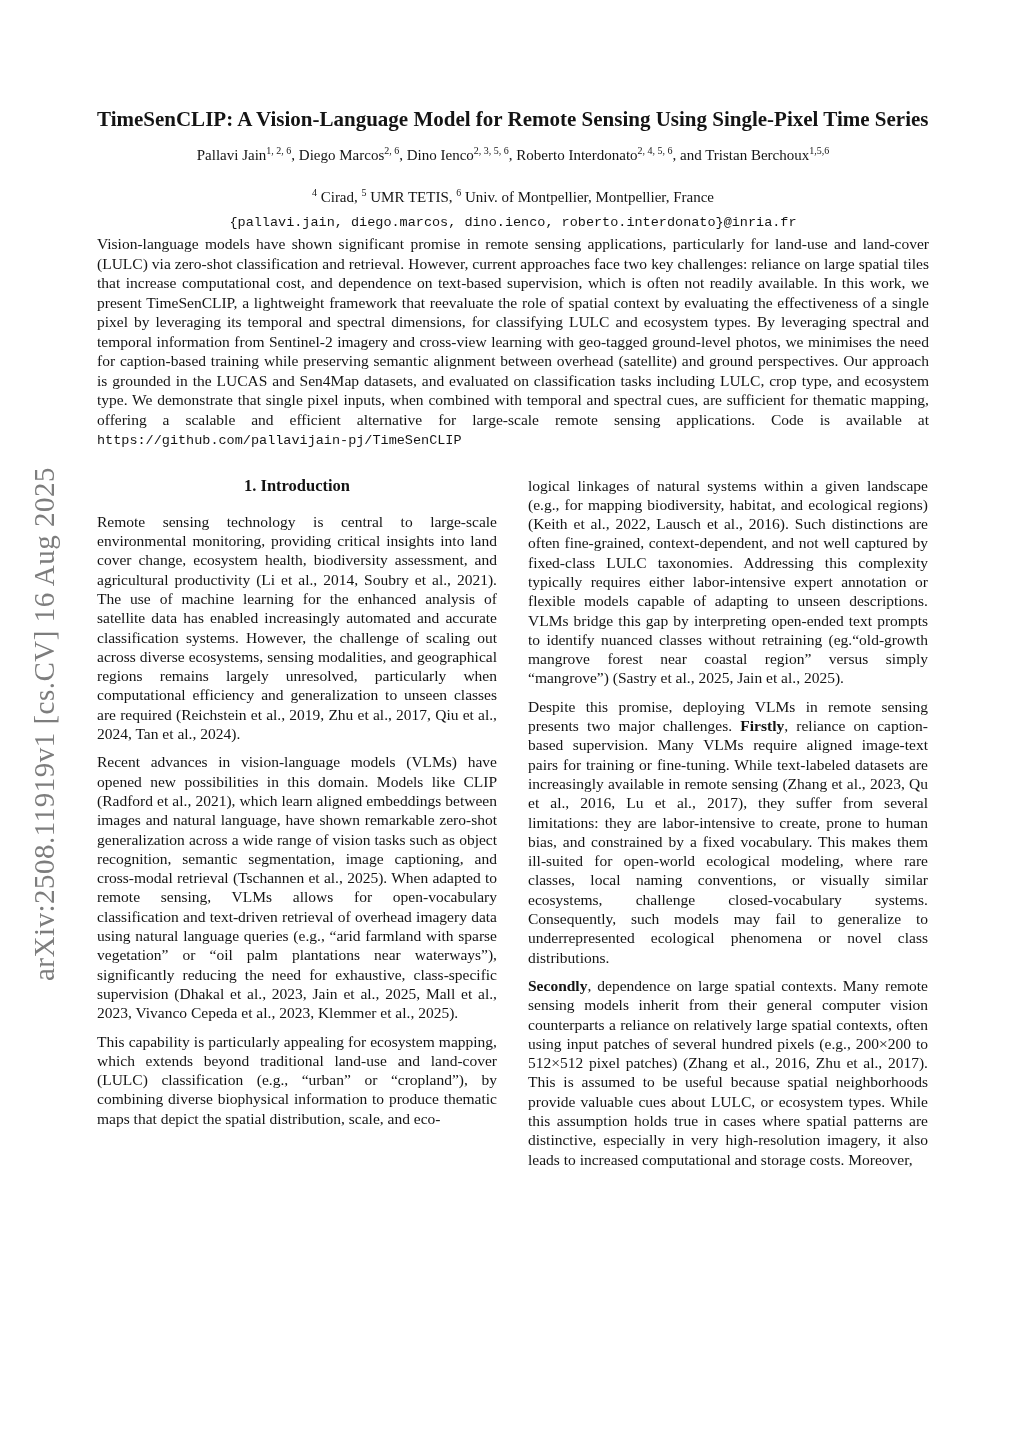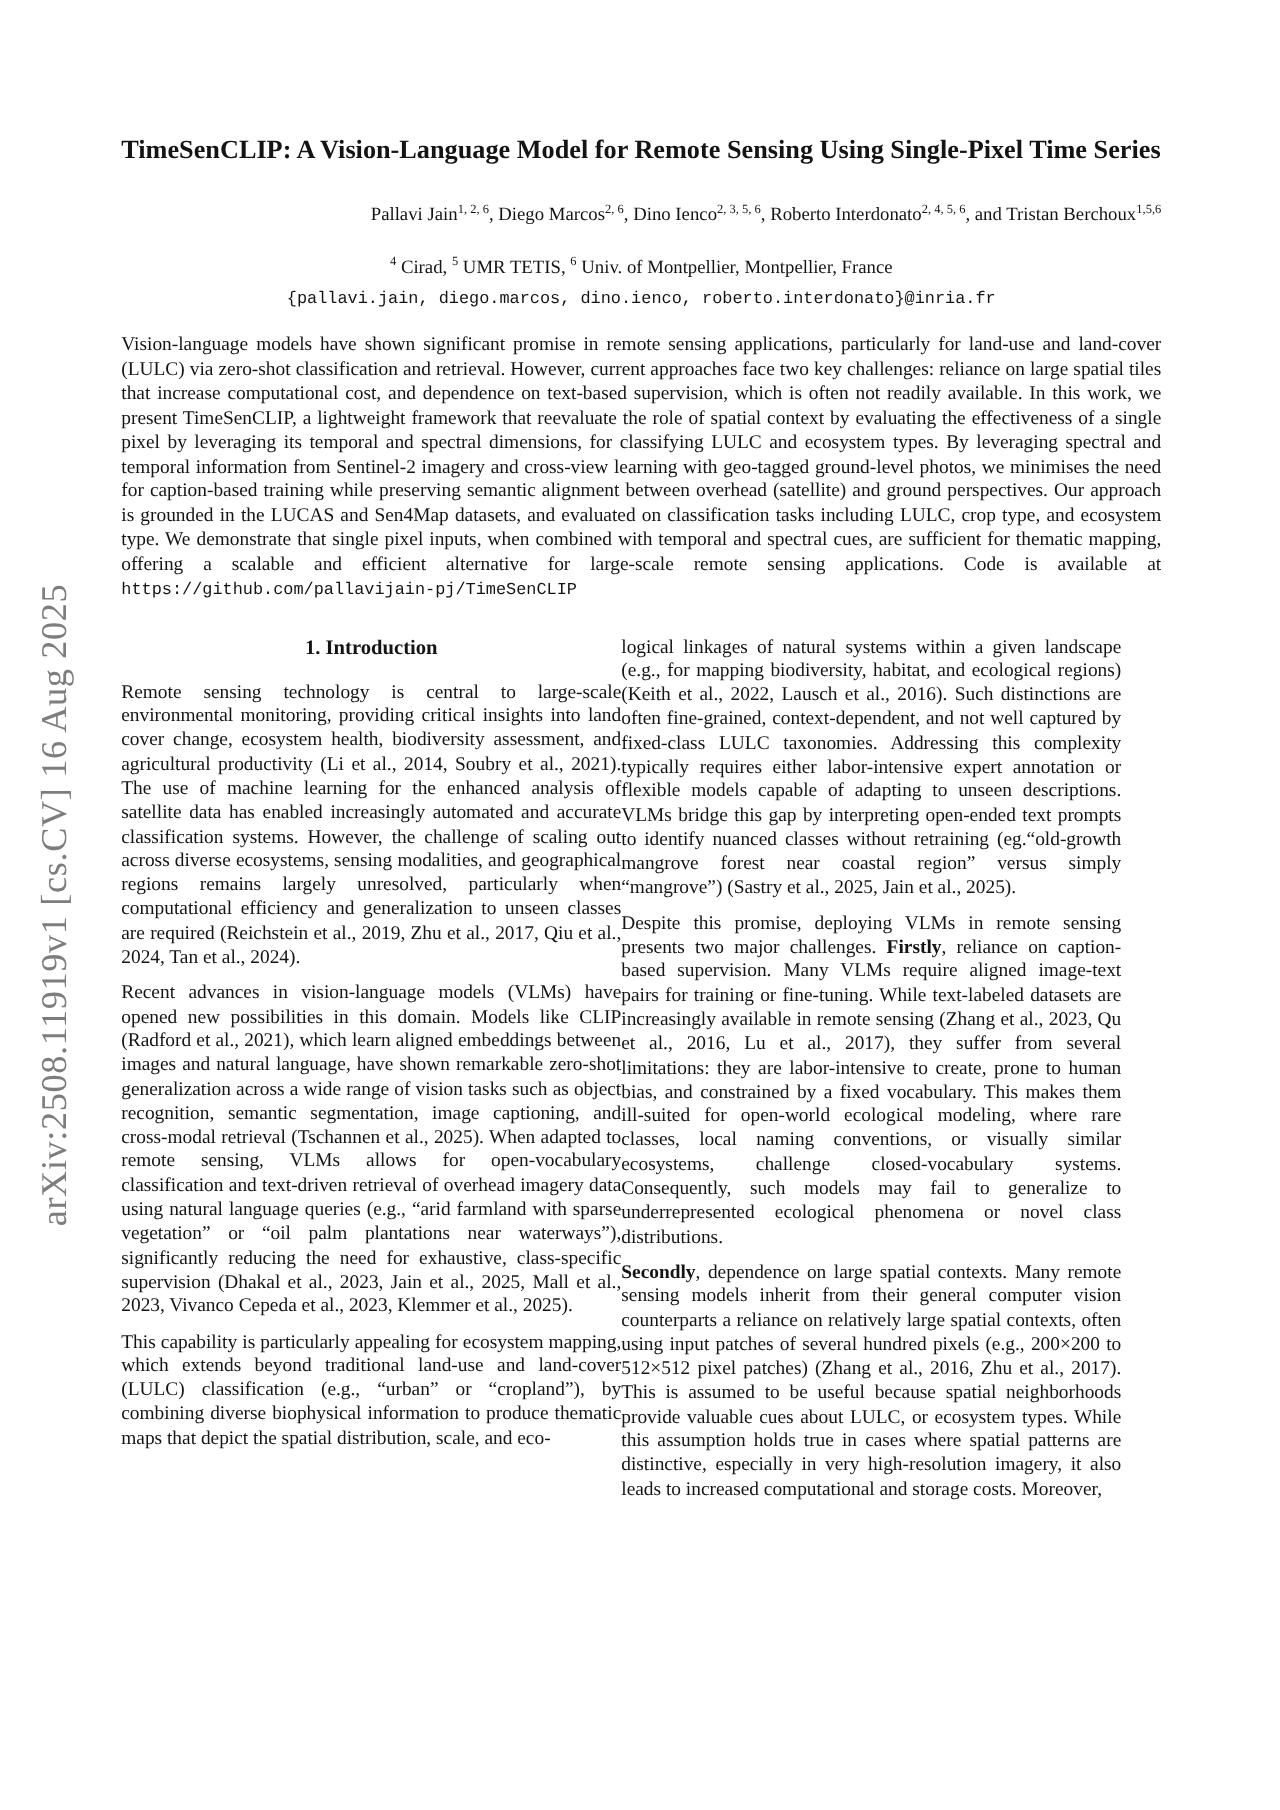--- a/index.html
+++ b/index.html
@@ -29,22 +29,22 @@
 
   .paper-title {
     margin-top:106px;
     text-align:left;
     font-size:21px;
     font-weight:bold;
     line-height:26px;
   }
 
   .authors {
-    margin-top:32px;
-    text-align:right;
+    margin-top:15px;
+    text-align:center;
     font-size:15px;
   }
   sup { font-size:10px; line-height:0; }
 
   .affiliations {
     margin-top:21px;
     text-align:center;
     font-size:15px;
     line-height:24px;
   }
@@ -55,28 +55,27 @@
     line-height:23px;
     margin-top:2px;
   }
 
   .keywords { margin-top:33px; font-size:15.5px; }
   .keywords b { font-weight:bold; }
 
   .abstract-heading { margin-top:39px; font-size:15.5px; font-weight:bold; }
 
   .abstract-text {
-    margin-top:15px;
     font-size:15.5px;
     line-height:19.5px;
     text-align:justify;
   }
   .mono { font-family:"Liberation Mono", monospace; font-size:13.5px; }
 
-  .columns { margin-top:25px; display:flex; }
+  .columns { margin-top:25px; display:flex; gap:31px; }
   .col {
     width:400px;
     font-size:15.5px;
     line-height:19.3px;
     text-align:justify;
   }
   .col p { margin:0 0 9px 0; }
   .section-heading {
     text-align:center;
     font-weight:bold;

